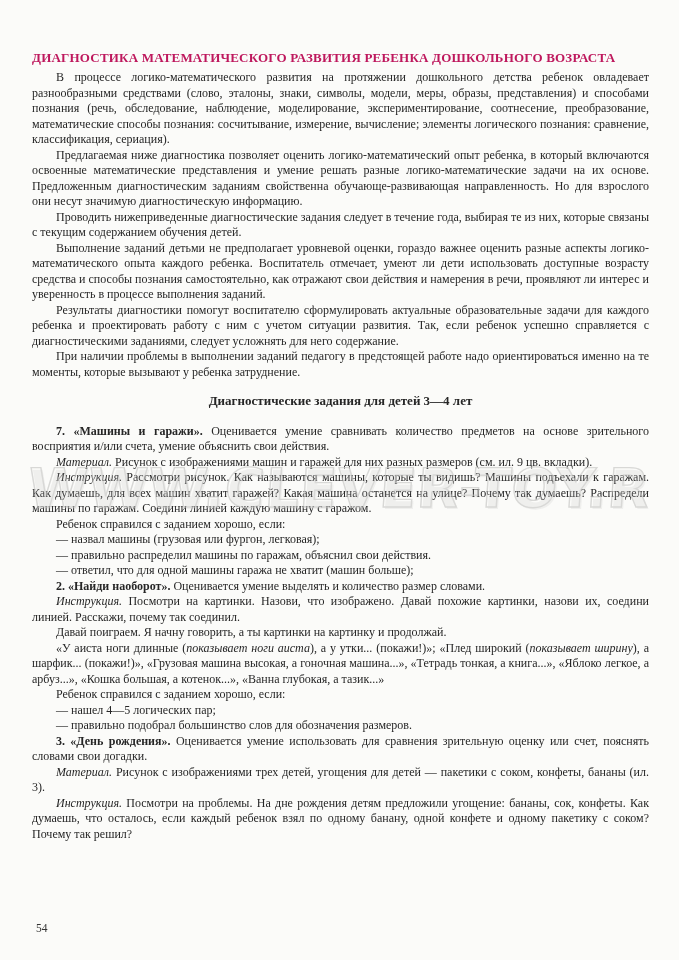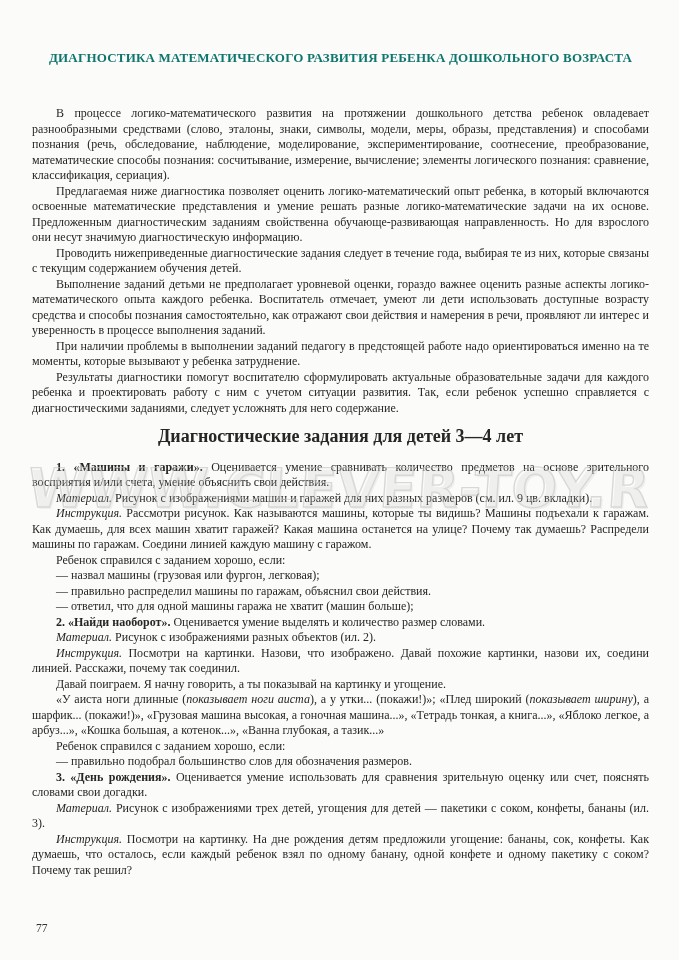--- a/index.html
+++ b/index.html
@@ -19,43 +19,43 @@
     position: absolute;
     inset: 0;
   }
   .content {
     position: absolute;
     left: 32px;
     top: 50px;
     width: 617px;
   }
   .doc-title {
-    margin: 0 0 40px 0;
+    margin: 0 0 4px 0;
     font-size: 13px;
     line-height: 16px;
     font-weight: bold;
-    text-align: center;
+    text-align: left;
     letter-spacing: 0.2px;
-    color: #0f766e;
+    color: #be185d;
   }
   .blocks p, .blocks h2 {
     margin: 0;
     font-size: 12px;
     line-height: 15.5px;
     text-align: justify;
     text-indent: 24px;
     font-weight: normal;
     hyphens: auto;
   }
   .blocks h2.h {
     margin: 13px 0 15px 0;
     font-weight: bold;
     text-align: center;
     text-indent: 0;
-    font-size: 18px;
+    font-size: 13px;
     hyphens: none;
   }
   .seg-b { font-weight: bold; }
   .seg-i { font-style: italic; }
   .watermark {
     position: absolute;
     left: 28px;
     top: 462px;
     width: 624px;
     font-family: "DejaVu Sans", sans-serif;
@@ -85,37 +85,37 @@
 <body>
 
 <div class="page">
   <div class="content">
     <h1 class="doc-title">ДИАГНОСТИКА МАТЕМАТИЧЕСКОГО РАЗВИТИЯ РЕБЕНКА ДОШКОЛЬНОГО ВОЗРАСТА</h1>
     <div class="blocks">
         <p class="p"><span>В процессе логико-математического развития на протяжении дошкольного детства ребенок овладевает разнообразными средствами (слово, эталоны, знаки, символы, модели, меры, образы, представления) и способами познания (речь, обследование, наблюдение, моделирование, экспериментирование, соотнесение, преобразование, математические способы познания: сосчитывание, измерение, вычисление; элементы логического познания: сравнение, классификация, сериация).</span></p>
         <p class="p"><span>Предлагаемая ниже диагностика позволяет оценить логико-математический опыт ребенка, в который включаются освоенные математические представления и умение решать разные логико-математические задачи на их основе. Предложенным диагностическим заданиям свойственна обучающе-развивающая направленность. Но для взрослого они несут значимую диагностическую информацию.</span></p>
         <p class="p"><span>Проводить нижеприведенные диагностические задания следует в течение года, выбирая те из них, которые связаны с текущим содержанием обучения детей.</span></p>
         <p class="p"><span>Выполнение заданий детьми не предполагает уровневой оценки, гораздо важнее оценить разные аспекты логико-математического опыта каждого ребенка. Воспитатель отмечает, умеют ли дети использовать доступные возрасту средства и способы познания самостоятельно, как отражают свои действия и намерения в речи, проявляют ли интерес и уверенность в процессе выполнения заданий.</span></p>
+        <p class="p"><span>Результаты диагностики помогут воспитателю сформулировать актуальные образовательные задачи для каждого ребенка и проектировать работу с ним с учетом ситуации развития. Так, если ребенок успешно справляется с диагностическими заданиями, следует усложнять для него содержание.</span></p>
         <p class="p"><span>При наличии проблемы в выполнении заданий педагогу в предстоящей работе надо ориентироваться именно на те моменты, которые вызывают у ребенка затруднение.</span></p>
-        <p class="p"><span>Результаты диагностики помогут воспитателю сформулировать актуальные образовательные задачи для каждого ребенка и проектировать работу с ним с учетом ситуации развития. Так, если ребенок успешно справляется с диагностическими заданиями, следует усложнять для него содержание.</span></p>
         <h2 class="h"><span class="seg-b">Диагностические задания для детей 3—4 лет</span></h2>
-        <p class="p"><span class="seg-b">1. «Машины и гаражи».</span><span> Оценивается умение сравнивать количество предметов на основе зрительного восприятия и/или счета, умение объяснить свои действия.</span></p>
+        <p class="p"><span class="seg-b">7. «Машины и гаражи».</span><span> Оценивается умение сравнивать количество предметов на основе зрительного восприятия и/или счета, умение объяснить свои действия.</span></p>
         <p class="p"><span class="seg-i">Материал.</span><span> Рисунок с изображениями машин и гаражей для них разных размеров (см. ил. 9 цв. вкладки).</span></p>
         <p class="p"><span class="seg-i">Инструкция.</span><span> Рассмотри рисунок. Как называются машины, которые ты видишь? Машины подъехали к гаражам. Как думаешь, для всех машин хватит гаражей? Какая машина останется на улице? Почему так думаешь? Распредели машины по гаражам. Соедини линией каждую машину с гаражом.</span></p>
         <p class="p"><span>Ребенок справился с заданием хорошо, если:</span></p>
         <p class="dash"><span>— назвал машины (грузовая или фургон, легковая);</span></p>
         <p class="dash"><span>— правильно распределил машины по гаражам, объяснил свои действия.</span></p>
         <p class="dash"><span>— ответил, что для одной машины гаража не хватит (машин больше);</span></p>
         <p class="p"><span class="seg-b">2. «Найди наоборот».</span><span> Оценивается умение выделять и количество размер словами.</span></p>
-        <p class="p"><span class="seg-i">Материал.</span><span> Рисунок с изображениями разных объектов (ил. 2).</span></p>
         <p class="p"><span class="seg-i">Инструкция.</span><span> Посмотри на картинки. Назови, что изображено. Давай похожие картинки, назови их, соедини линией. Расскажи, почему так соединил.</span></p>
-        <p class="p"><span>Давай поиграем. Я начну говорить, а ты показывай на картинку и угощение.</span></p>
+        <p class="p"><span>Давай поиграем. Я начну говорить, а ты картинки на картинку и продолжай.</span></p>
         <p class="p"><span>«У аиста ноги длинные (</span><span class="seg-i">показывает ноги аиста</span><span>), а у утки... (покажи!)»; «Плед широкий (</span><span class="seg-i">показывает ширину</span><span>), а шарфик... (покажи!)», «Грузовая машина высокая, а гоночная машина...», «Тетрадь тонкая, а книга...», «Яблоко легкое, а арбуз...», «Кошка большая, а котенок...», «Ванна глубокая, а тазик...»</span></p>
         <p class="p"><span>Ребенок справился с заданием хорошо, если:</span></p>
+        <p class="dash"><span>— нашел 4—5 логических пар;</span></p>
         <p class="dash"><span>— правильно подобрал большинство слов для обозначения размеров.</span></p>
         <p class="p"><span class="seg-b">3. «День рождения».</span><span> Оценивается умение использовать для сравнения зрительную оценку или счет, пояснять словами свои догадки.</span></p>
         <p class="p"><span class="seg-i">Материал.</span><span> Рисунок с изображениями трех детей, угощения для детей — пакетики с соком, конфеты, бананы (ил. 3).</span></p>
-        <p class="p"><span class="seg-i">Инструкция.</span><span> Посмотри на картинку. На дне рождения детям предложили угощение: бананы, сок, конфеты. Как думаешь, что осталось, если каждый ребенок взял по одному банану, одной конфете и одному пакетику с соком? Почему так решил?</span></p>
+        <p class="p"><span class="seg-i">Инструкция.</span><span> Посмотри на проблемы. На дне рождения детям предложили угощение: бананы, сок, конфеты. Как думаешь, что осталось, если каждый ребенок взял по одному банану, одной конфете и одному пакетику с соком? Почему так решил?</span></p>
       </div>
   </div>
   <div class="watermark">WWW.CLEVER-TOY.RU</div>
-  <div class="page-number">77</div>
+  <div class="page-number">54</div>
 </div>
 
 </body></html>

